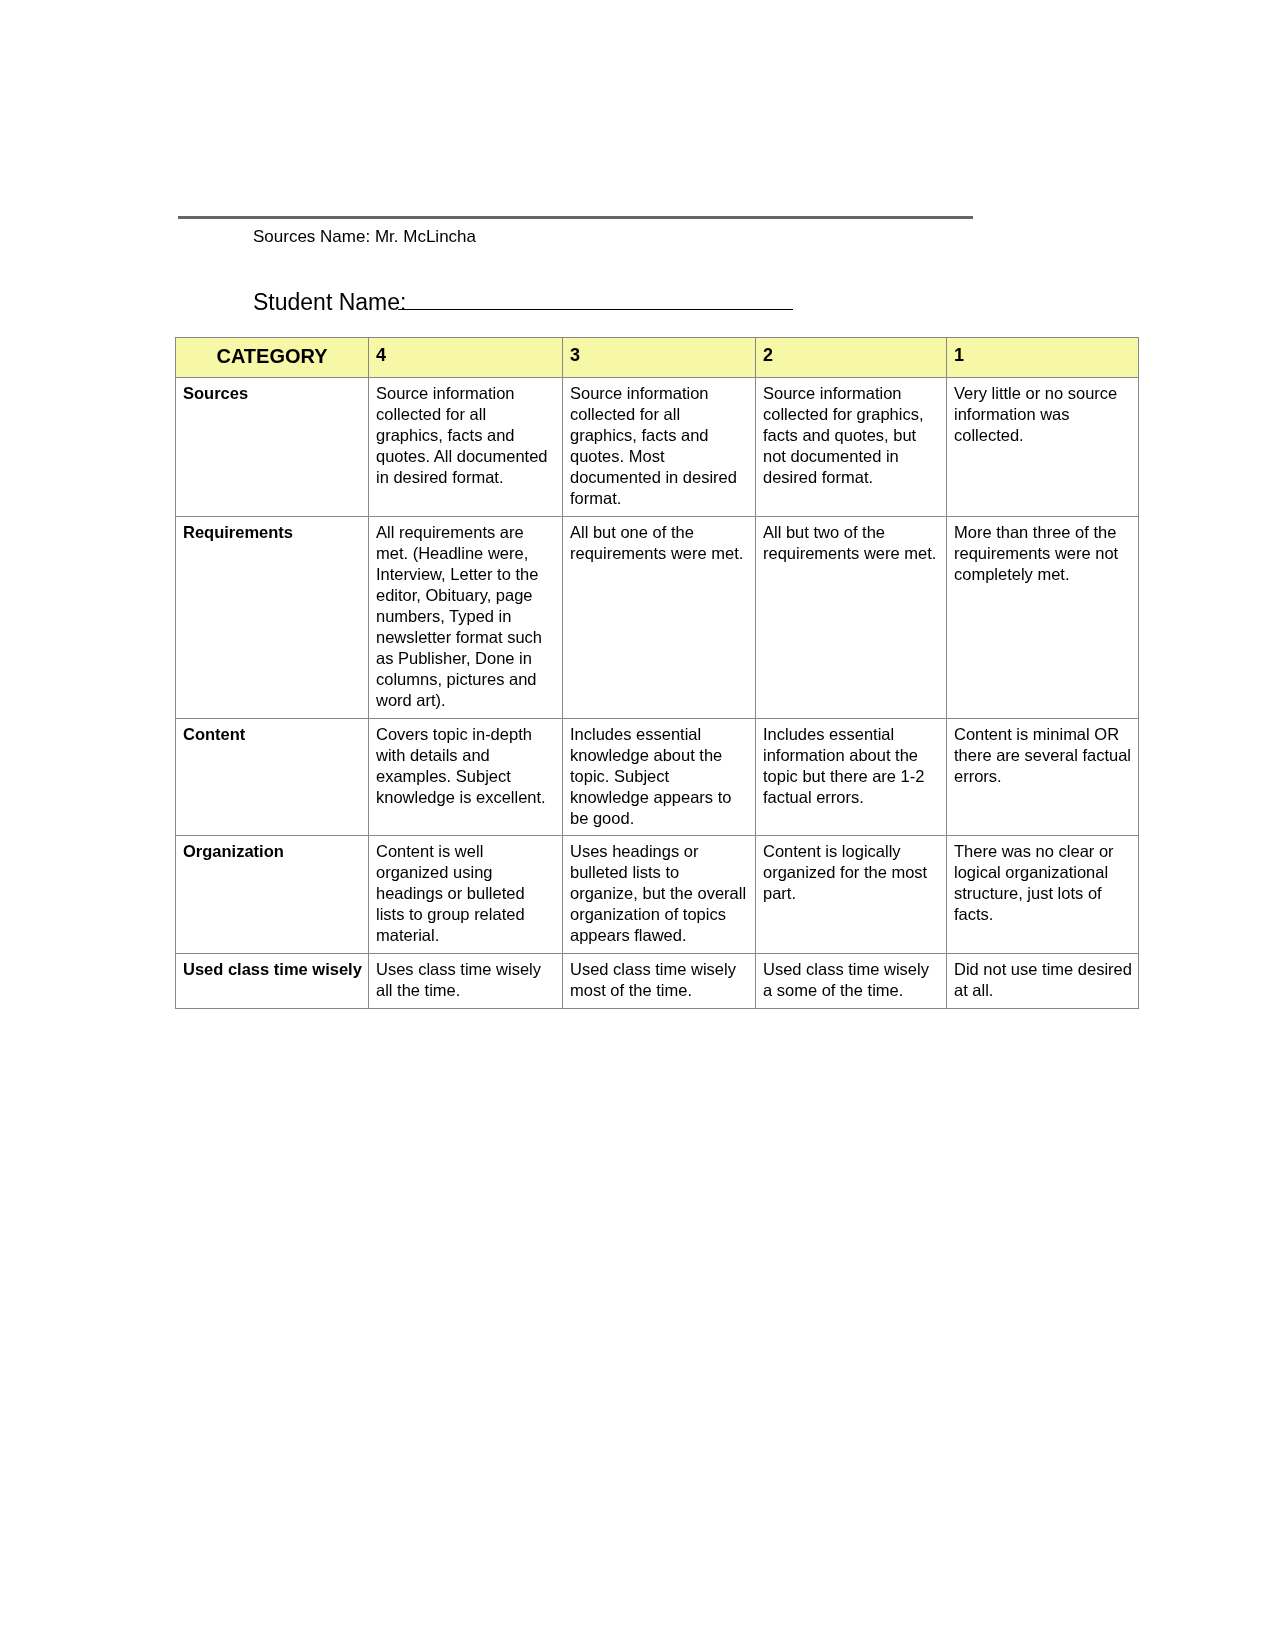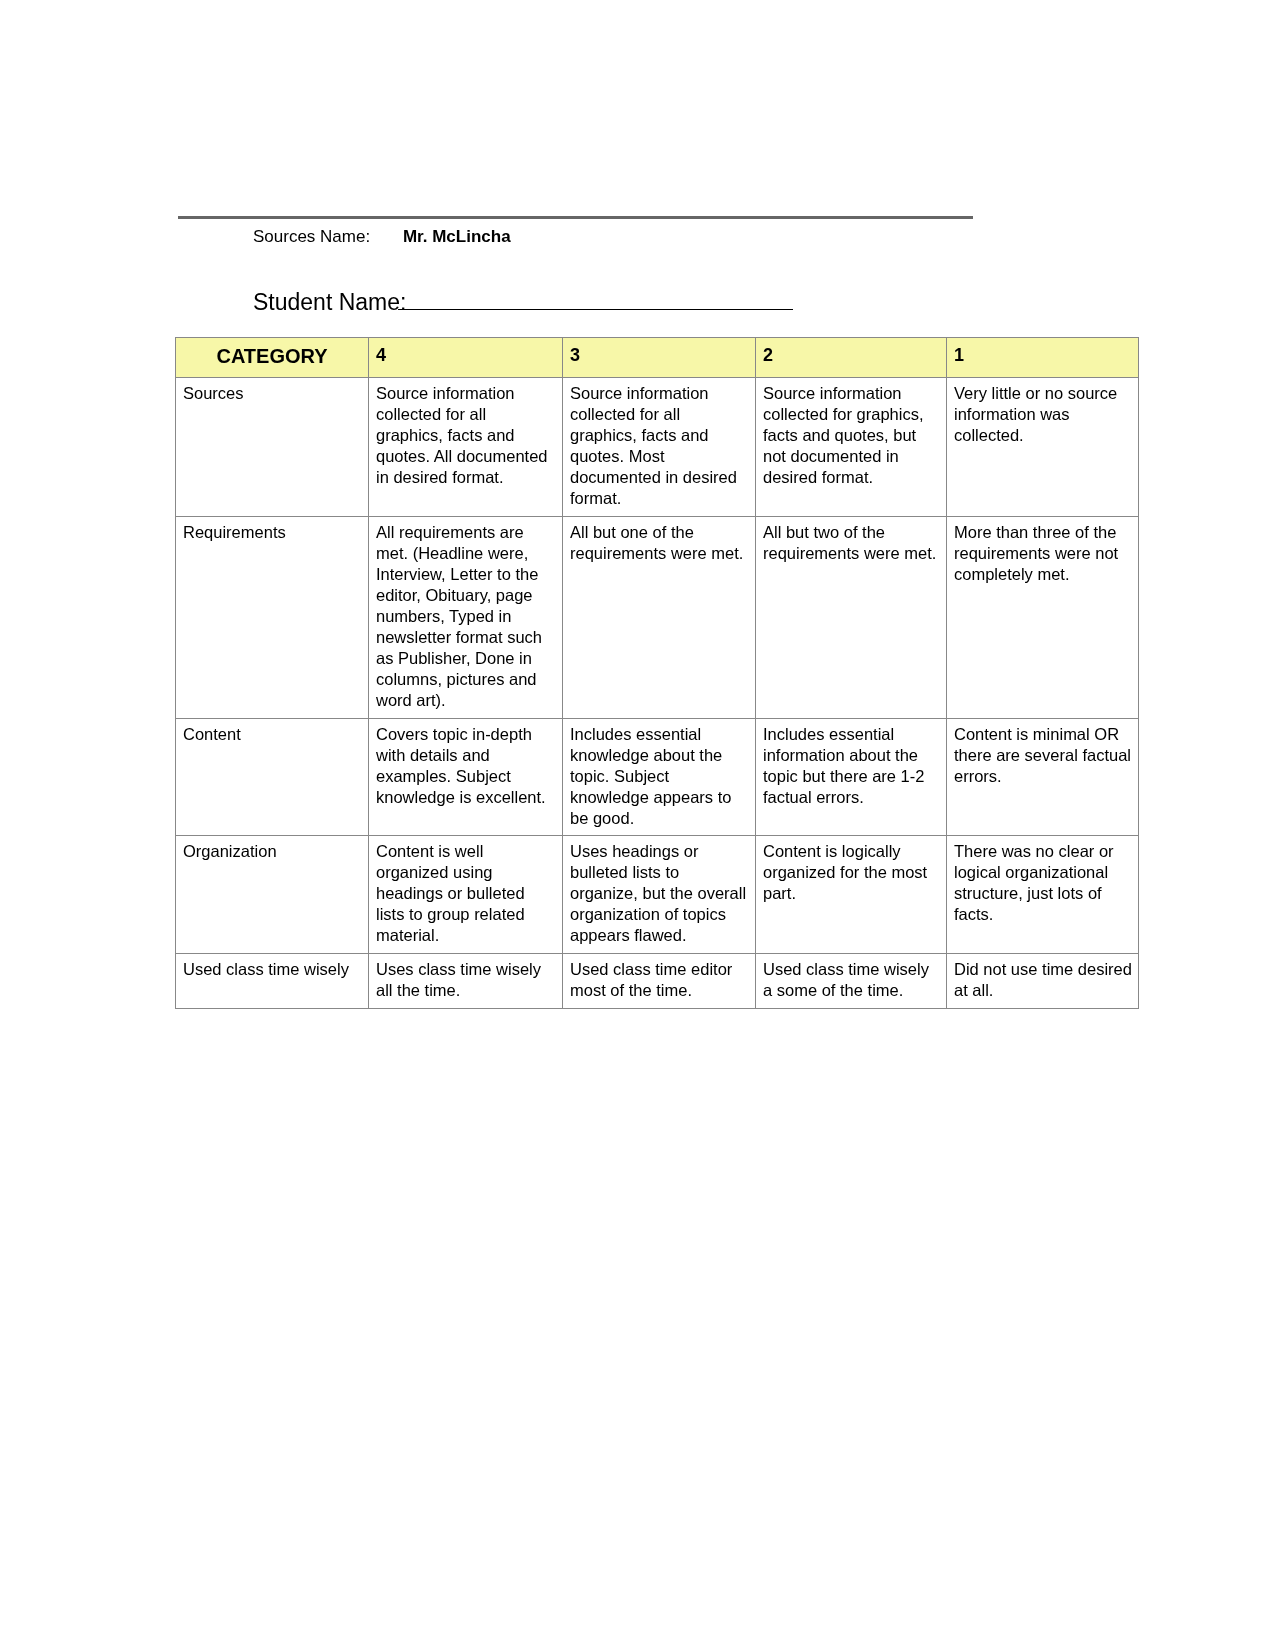--- a/index.html
+++ b/index.html
@@ -39,21 +39,21 @@
     height: 3px;
     background: #666666;
   }
   .teacher-line {
     position: absolute;
     top: 227px;
     left: 253px;
     font-size: 17px;
   }
   .teacher-line .label { font-weight: normal; }
-  .teacher-line .value { font-weight: bold; margin-left: 28px; }
+  .teacher-line .value { font-weight: normal; }
   .student-line {
     position: absolute;
     top: 289px;
     left: 253px;
     font-size: 23px;
   }
   .student-blank {
     position: absolute;
     top: 309px;
     left: 398px;
@@ -89,21 +89,21 @@
     font-weight: normal;
     font-size: 20px;
     text-align: center;
     padding-left: 0;
     padding-right: 0;
   }
   thead th.score-head {
     font-size: 18px;
   }
   td.cat-cell {
-    font-weight: normal;
+    font-weight: bold;
     font-size: 18px;
     line-height: 1.25;
   }
   col.c0 { width: 193px; }
   col.c1 { width: 194px; }
   col.c2 { width: 193px; }
   col.c3 { width: 191px; }
   col.c4 { width: 192px; }
 </style>
 </head>
@@ -166,20 +166,20 @@
       <tr>
         <td class="cat-cell">Organization</td>
         <td>Content is well organized using headings or bulleted lists to group related material.</td>
         <td>Uses headings or bulleted lists to organize, but the overall organization of topics appears flawed.</td>
         <td>Content is logically organized for the most part.</td>
         <td>There was no clear or logical organizational structure, just lots of facts.</td>
       </tr>
       <tr>
         <td class="cat-cell">Used class time wisely</td>
         <td>Uses class time wisely all the time.</td>
-        <td>Used class time editor most of the time.</td>
+        <td>Used class time wisely most of the time.</td>
         <td>Used class time wisely a some of the time.</td>
         <td>Did not use time desired at all.</td>
       </tr>
     </tbody>
   </table>
 
 </div>
 
 </body></html>

